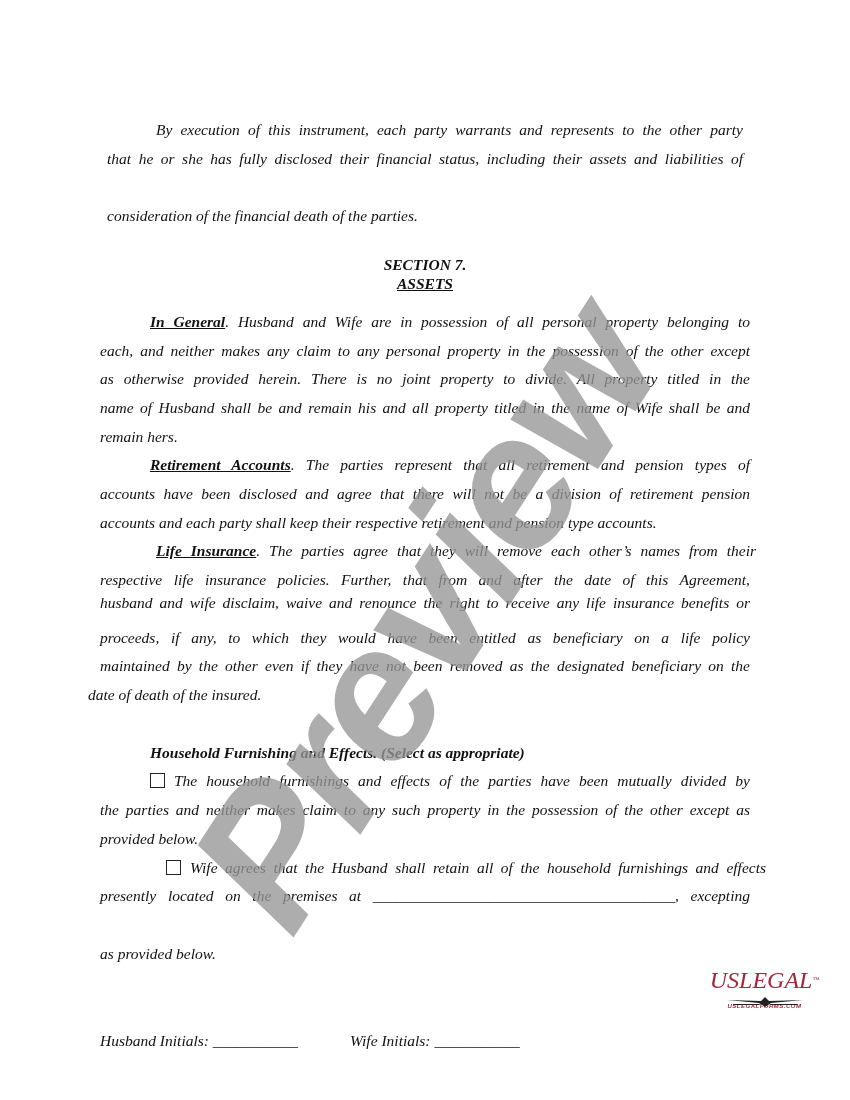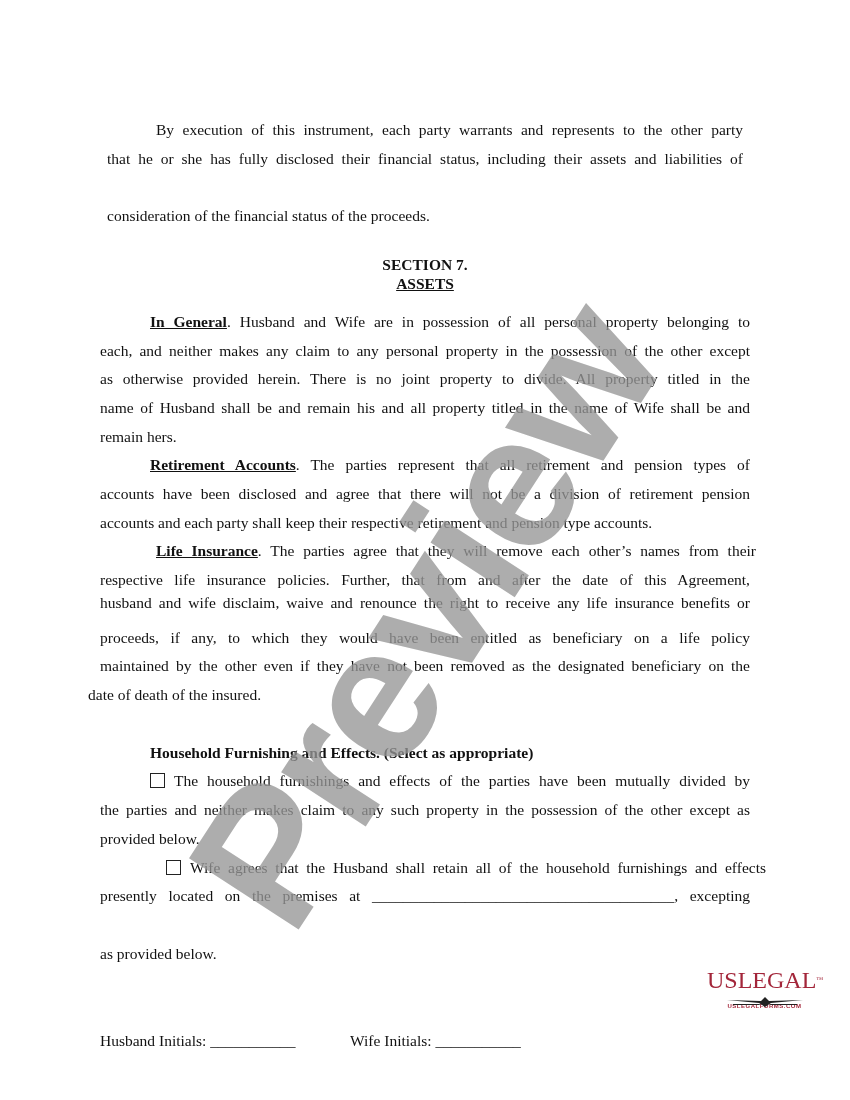--- a/index.html
+++ b/index.html
@@ -1,18 +1,18 @@
 <!DOCTYPE html>
 <html><head>
 <meta charset="utf-8">
 <style>
   html, body { margin: 0; padding: 0; background: #ffffff; }
   body { width: 850px; height: 1100px; position: relative; overflow: hidden;
          font-family: "Liberation Serif", serif; color: #111; }
-  .page { position: absolute; left: 0; top: 0; width: 850px; height: 1100px; }
+  .page { position: absolute; left: 0; top: 0; width: 850px; height: 1100px; font-style: italic; }
   .line { position: absolute; font-size: 15.5px; line-height: 20px; white-space: nowrap; }
   .just { text-align: justify; text-align-last: justify; }
   .bold { font-weight: bold; }
   .u { text-decoration: underline; }
   .center { text-align: center; left: 0; width: 850px; }
   .cb { display: inline-block; width: 15px; height: 15px; border: 1.5px solid #222;
         vertical-align: -2px; margin-right: 9px; box-sizing: border-box; background: transparent; }
   .watermark { position: absolute; left: 95px; top: 440px; font-family: "Liberation Sans", sans-serif;
         font-weight: bold; font-size: 190px; color: rgba(150,150,150,0.78);
         transform: rotate(-57deg); transform-origin: 0 0; letter-spacing: -4px;
@@ -23,21 +23,21 @@
   .logo-wings { height: 10px; position: relative; margin: 1px auto 0; width: 80px; }
   .logo-sub { font-family: "Liberation Sans", sans-serif; font-size: 6px; color: #a3263a; font-weight: bold; letter-spacing: 0.5px; }
 </style>
 </head>
 <body>
 
 <div class="page">
 
   <div class="line just" style="left:156px; width:587px; top:120px;">By execution of this instrument, each party warrants and represents to the other party</div>
   <div class="line just" style="left:107px; width:636px; top:149px;">that he or she has fully disclosed their financial status, including their assets and liabilities of</div>
-  <div class="line" style="left:107px; top:206px;">consideration of the financial status of the proceeds.</div>
+  <div class="line" style="left:107px; top:206px;">consideration of the financial death of the parties.</div>
 
   <div class="line center bold" style="top:255px;">SECTION 7.</div>
   <div class="line center bold" style="top:274px;"><span class="u">ASSETS</span></div>
 
   <div class="line just" style="left:150px; width:600px; top:312px;"><span class="bold u">In General</span><span>. Husband and Wife are in possession of all personal property belonging to</span></div>
   <div class="line just" style="left:100px; width:650px; top:341px;">each, and neither makes any claim to any personal property in the possession of the other except</div>
   <div class="line just" style="left:100px; width:650px; top:369px;">as otherwise provided herein.  There is no joint property to divide.  All property titled in the</div>
   <div class="line just" style="left:100px; width:650px; top:398px;">name of Husband shall be and remain his and all property titled in the name of Wife shall be and</div>
   <div class="line" style="left:100px; top:427px;">remain hers.</div>
 

